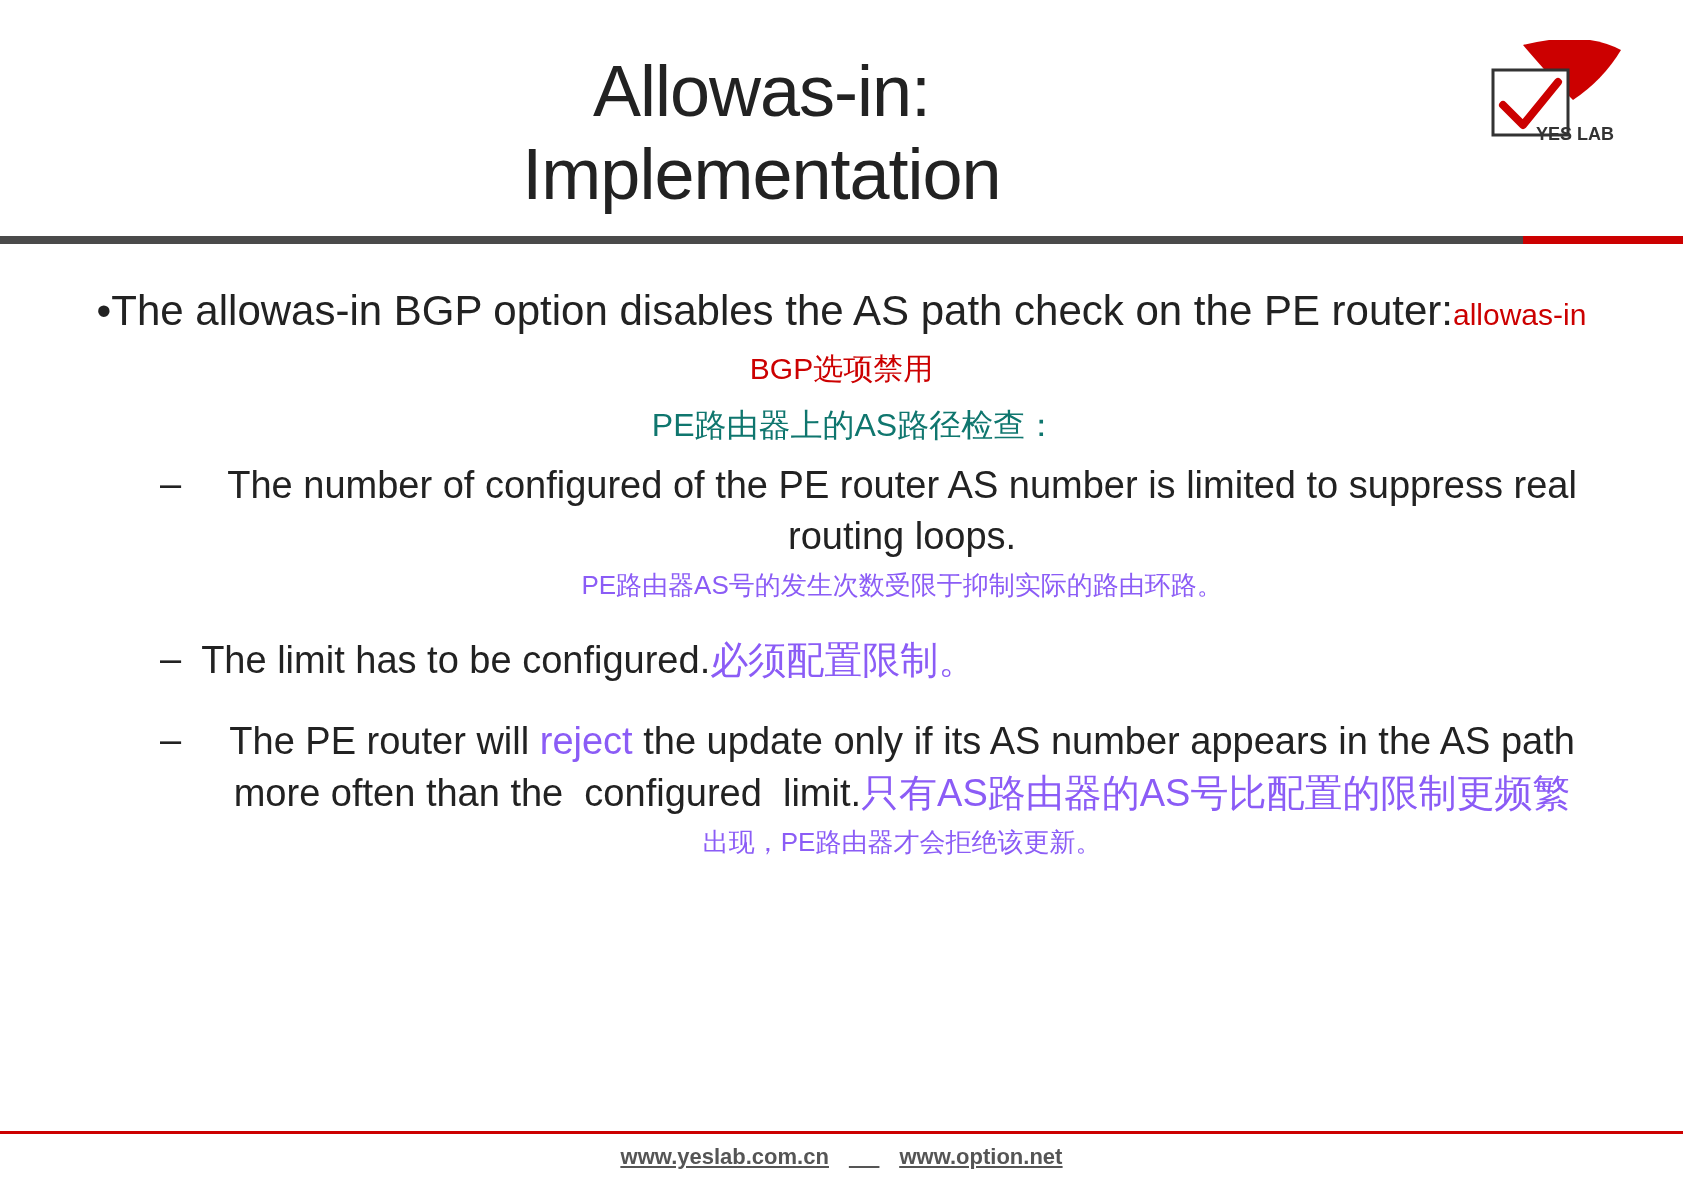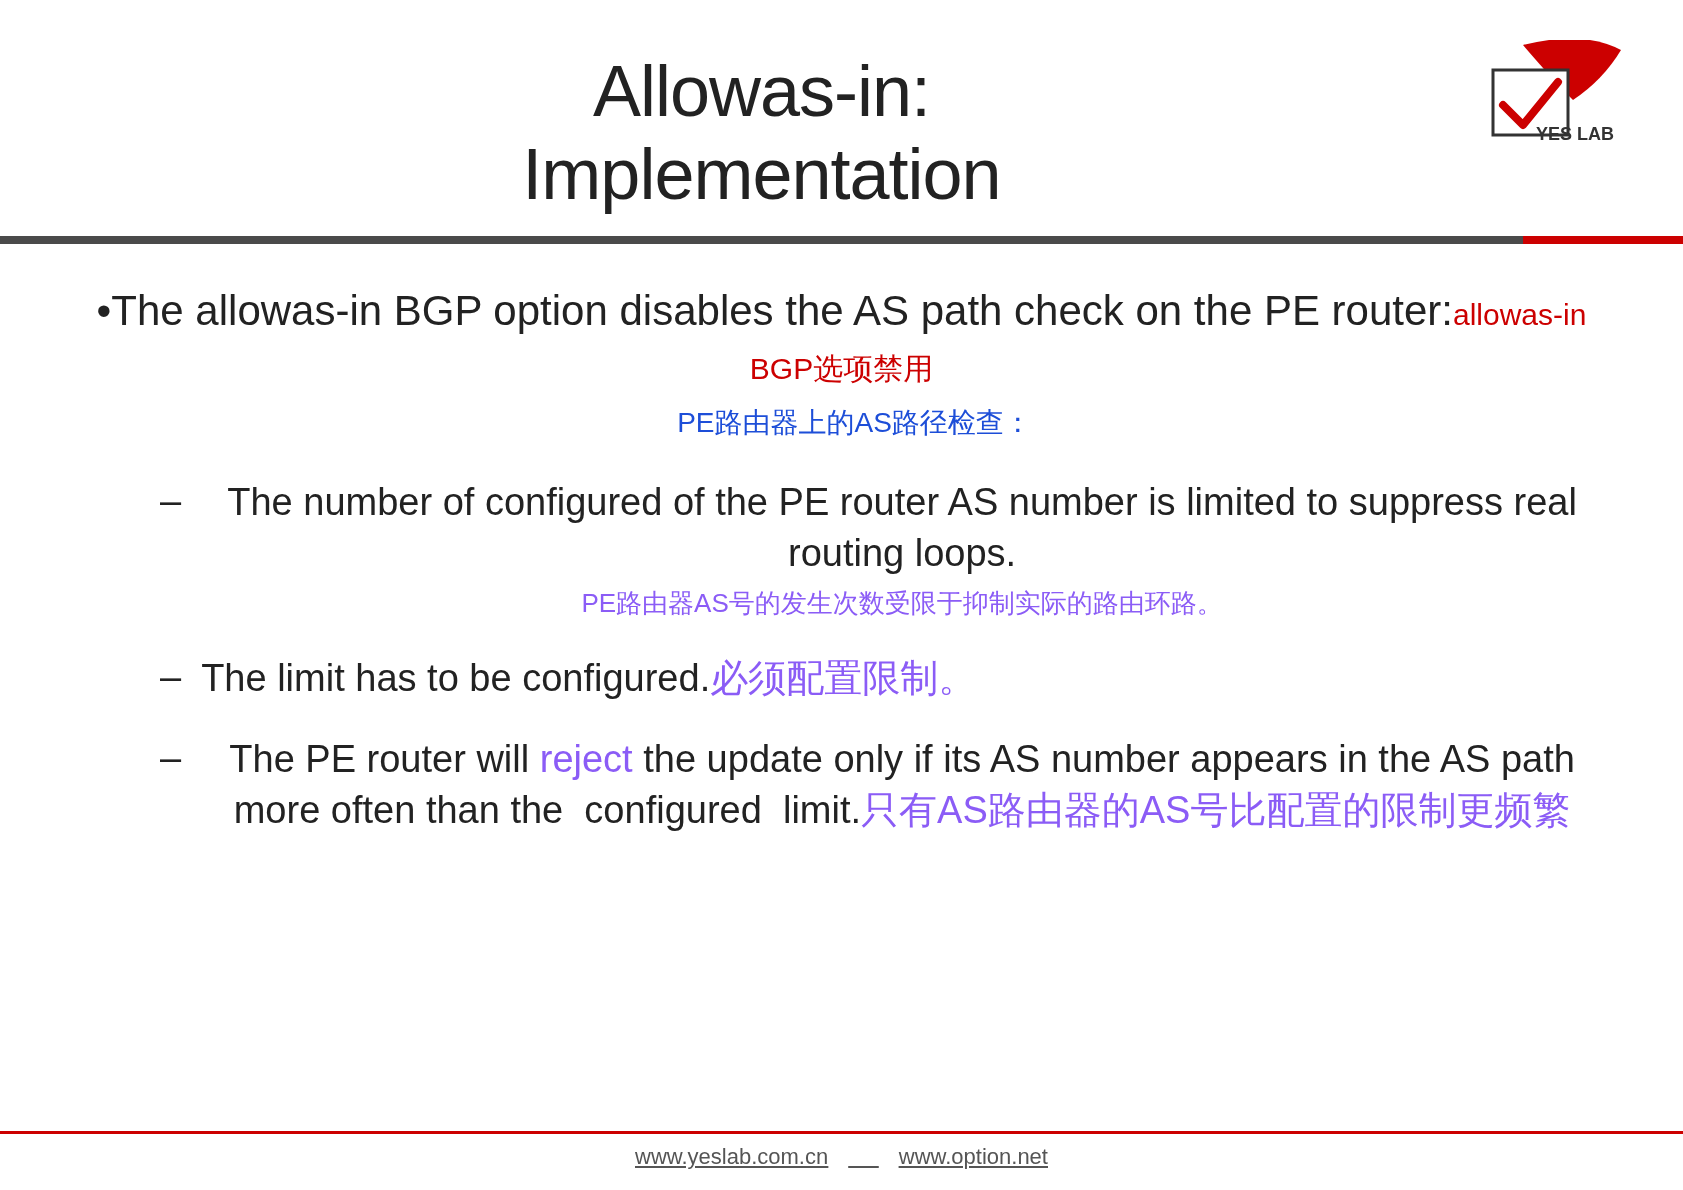--- a/index.html
+++ b/index.html
@@ -98,24 +98,24 @@
       color: #222;
       line-height: 1.3;
     }
 
     .main-bullet-text .red-text {
       color: #cc0000;
       font-size: 30px;
     }
 
     .main-bullet-chinese {
-      font-size: 28px;
-      color: #1d4ed8;
+      font-size: 32px;
+      color: #0f766e;
       margin-left: 26px;
-      margin-bottom: 35px;
+      margin-bottom: 12px;
       line-height: 1.4;
     }
 
     
     .sub-bullets {
       margin-left: 80px;
     }
 
     .sub-bullet {
       display: flex;
@@ -158,20 +158,21 @@
     .footer-links {
       font-size: 22px;
       color: #555;
       text-decoration: underline;
     }
 
     .footer-links a {
       color: #555;
       text-decoration: underline;
       margin: 14px 20px;
+      font-weight: bold;
     }
   </style>
 </head>
 <body>
 
 <div class="slide-container">
 
   <div class="header">
     <div class="title-block">
       <div class="title-text">
@@ -221,20 +222,21 @@
         <div class="sub-dash">–</div>
         <div class="sub-bullet-content">
           <div>The limit has to be configured.<span class="red-word">必须配置限制。</span></div>
         </div>
       </div>
 
       <div class="sub-bullet">
         <div class="sub-dash">–</div>
         <div class="sub-bullet-content">
           <div>The PE router will <span class="red-word">reject</span> the update only if its AS number appears in the AS path more often than the&nbsp; configured &nbsp;limit.<span class="red-word">只有AS路由器的AS号比配置的限制更频繁</span></div>
+          <div class="sub-bullet-chinese">出现，PE路由器才会拒绝该更新。</div>
         </div>
       </div>
 
     </div>
   </div>
 
   <div class="footer">
     <span class="footer-links">
       <a href="#">www.yeslab.com.cn</a>&nbsp;&nbsp;&nbsp;&nbsp;
       <a href="#">www.option.net</a>

